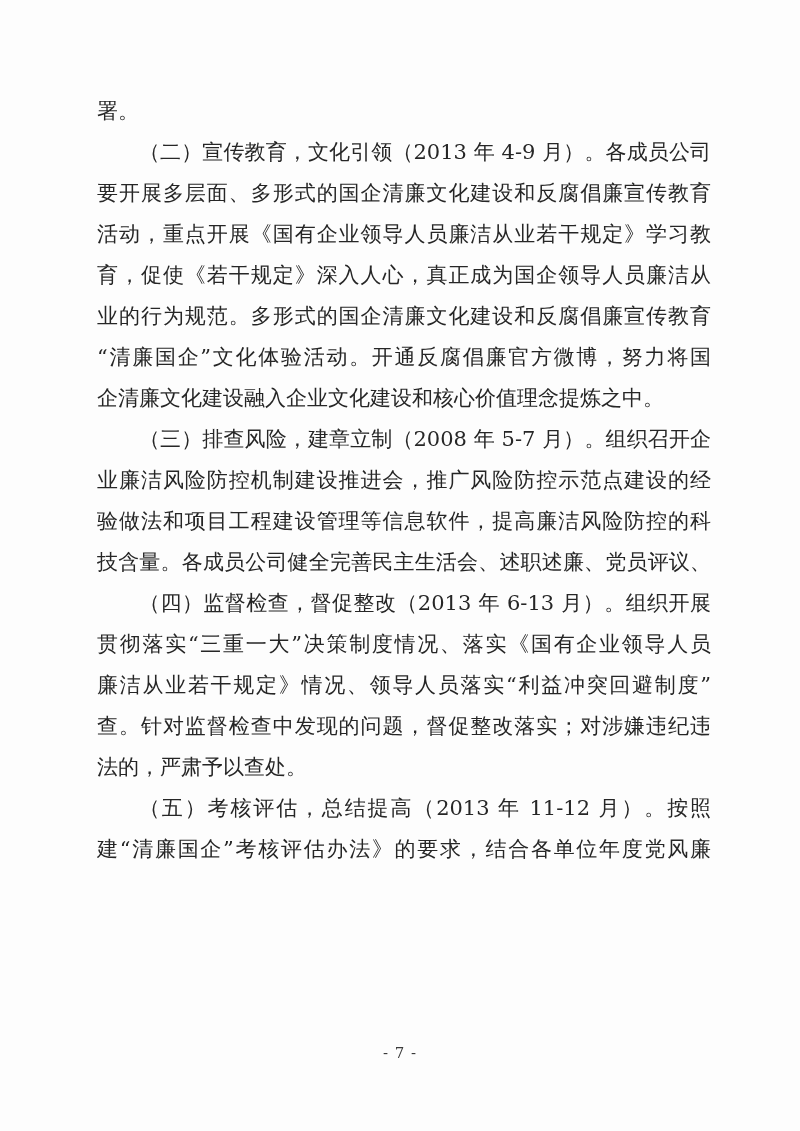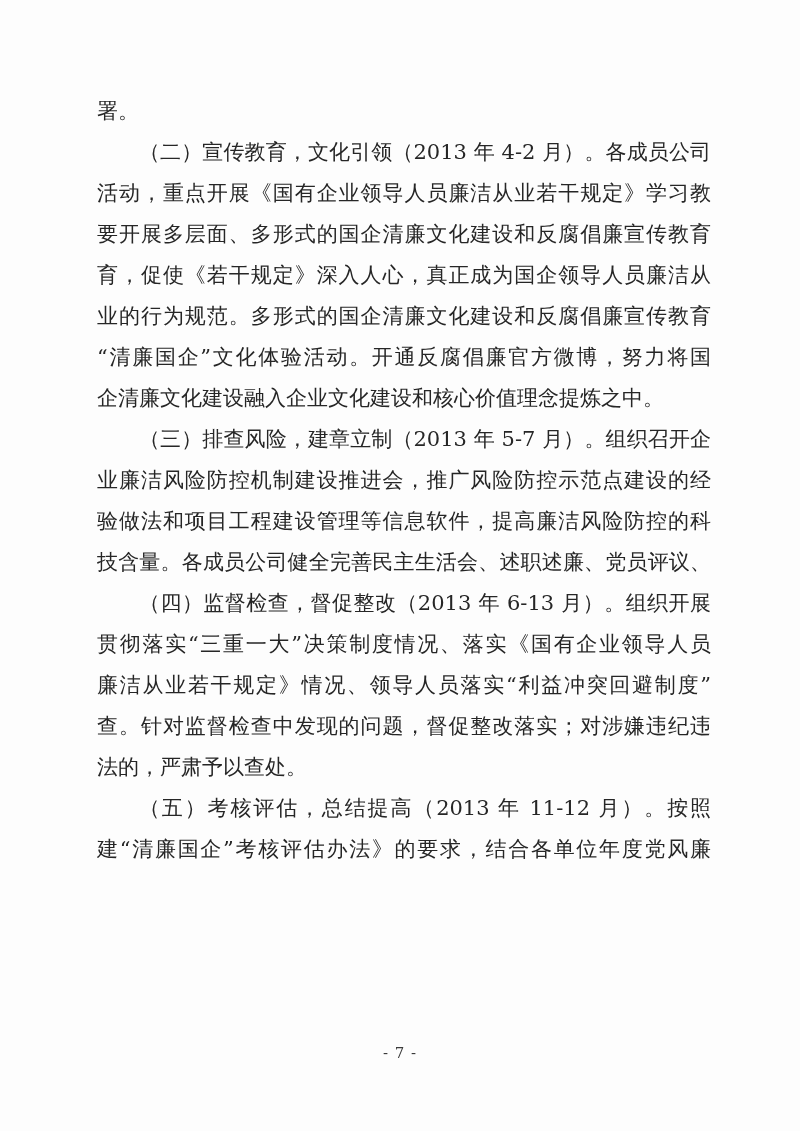--- a/index.html
+++ b/index.html
@@ -56,28 +56,28 @@
     color: #3a3a3a;
     letter-spacing: 1px;
   }
 </style>
 </head>
 <body>
 
 <div class="page">
   <div class="doc-body">
     <div class="line pe">署。</div>
-    <div class="line in">（二）宣传教育，文化引领（2013 年 4-2 月）。各成员公司</div>
+    <div class="line in">（二）宣传教育，文化引领（2013 年 4-9 月）。各成员公司</div>
+    <div class="line">要开展多层面、多形式的国企清廉文化建设和反腐倡廉宣传教育</div>
     <div class="line">活动，重点开展《国有企业领导人员廉洁从业若干规定》学习教</div>
-    <div class="line">要开展多层面、多形式的国企清廉文化建设和反腐倡廉宣传教育</div>
     <div class="line">育，促使《若干规定》深入人心，真正成为国企领导人员廉洁从</div>
     <div class="line">业的行为规范。多形式的国企清廉文化建设和反腐倡廉宣传教育</div>
     <div class="line">“清廉国企”文化体验活动。开通反腐倡廉官方微博，努力将国</div>
     <div class="line pe">企清廉文化建设融入企业文化建设和核心价值理念提炼之中。</div>
-    <div class="line in">（三）排查风险，建章立制（2013 年 5-7 月）。组织召开企</div>
+    <div class="line in">（三）排查风险，建章立制（2008 年 5-7 月）。组织召开企</div>
     <div class="line">业廉洁风险防控机制建设推进会，推广风险防控示范点建设的经</div>
     <div class="line">验做法和项目工程建设管理等信息软件，提高廉洁风险防控的科</div>
     <div class="line">技含量。各成员公司健全完善民主生活会、述职述廉、党员评议、</div>
     <div class="line in">（四）监督检查，督促整改（2013 年 6-13 月）。组织开展</div>
     <div class="line">贯彻落实“三重一大”决策制度情况、落实《国有企业领导人员</div>
     <div class="line">廉洁从业若干规定》情况、领导人员落实“利益冲突回避制度”</div>
     <div class="line">查。针对监督检查中发现的问题，督促整改落实；对涉嫌违纪违</div>
     <div class="line pe">法的，严肃予以查处。</div>
     <div class="line in">（五）考核评估，总结提高（2013 年 11-12 月）。按照《创</div>
     <div class="line">建“清廉国企”考核评估办法》的要求，结合各单位年度党风廉</div>

